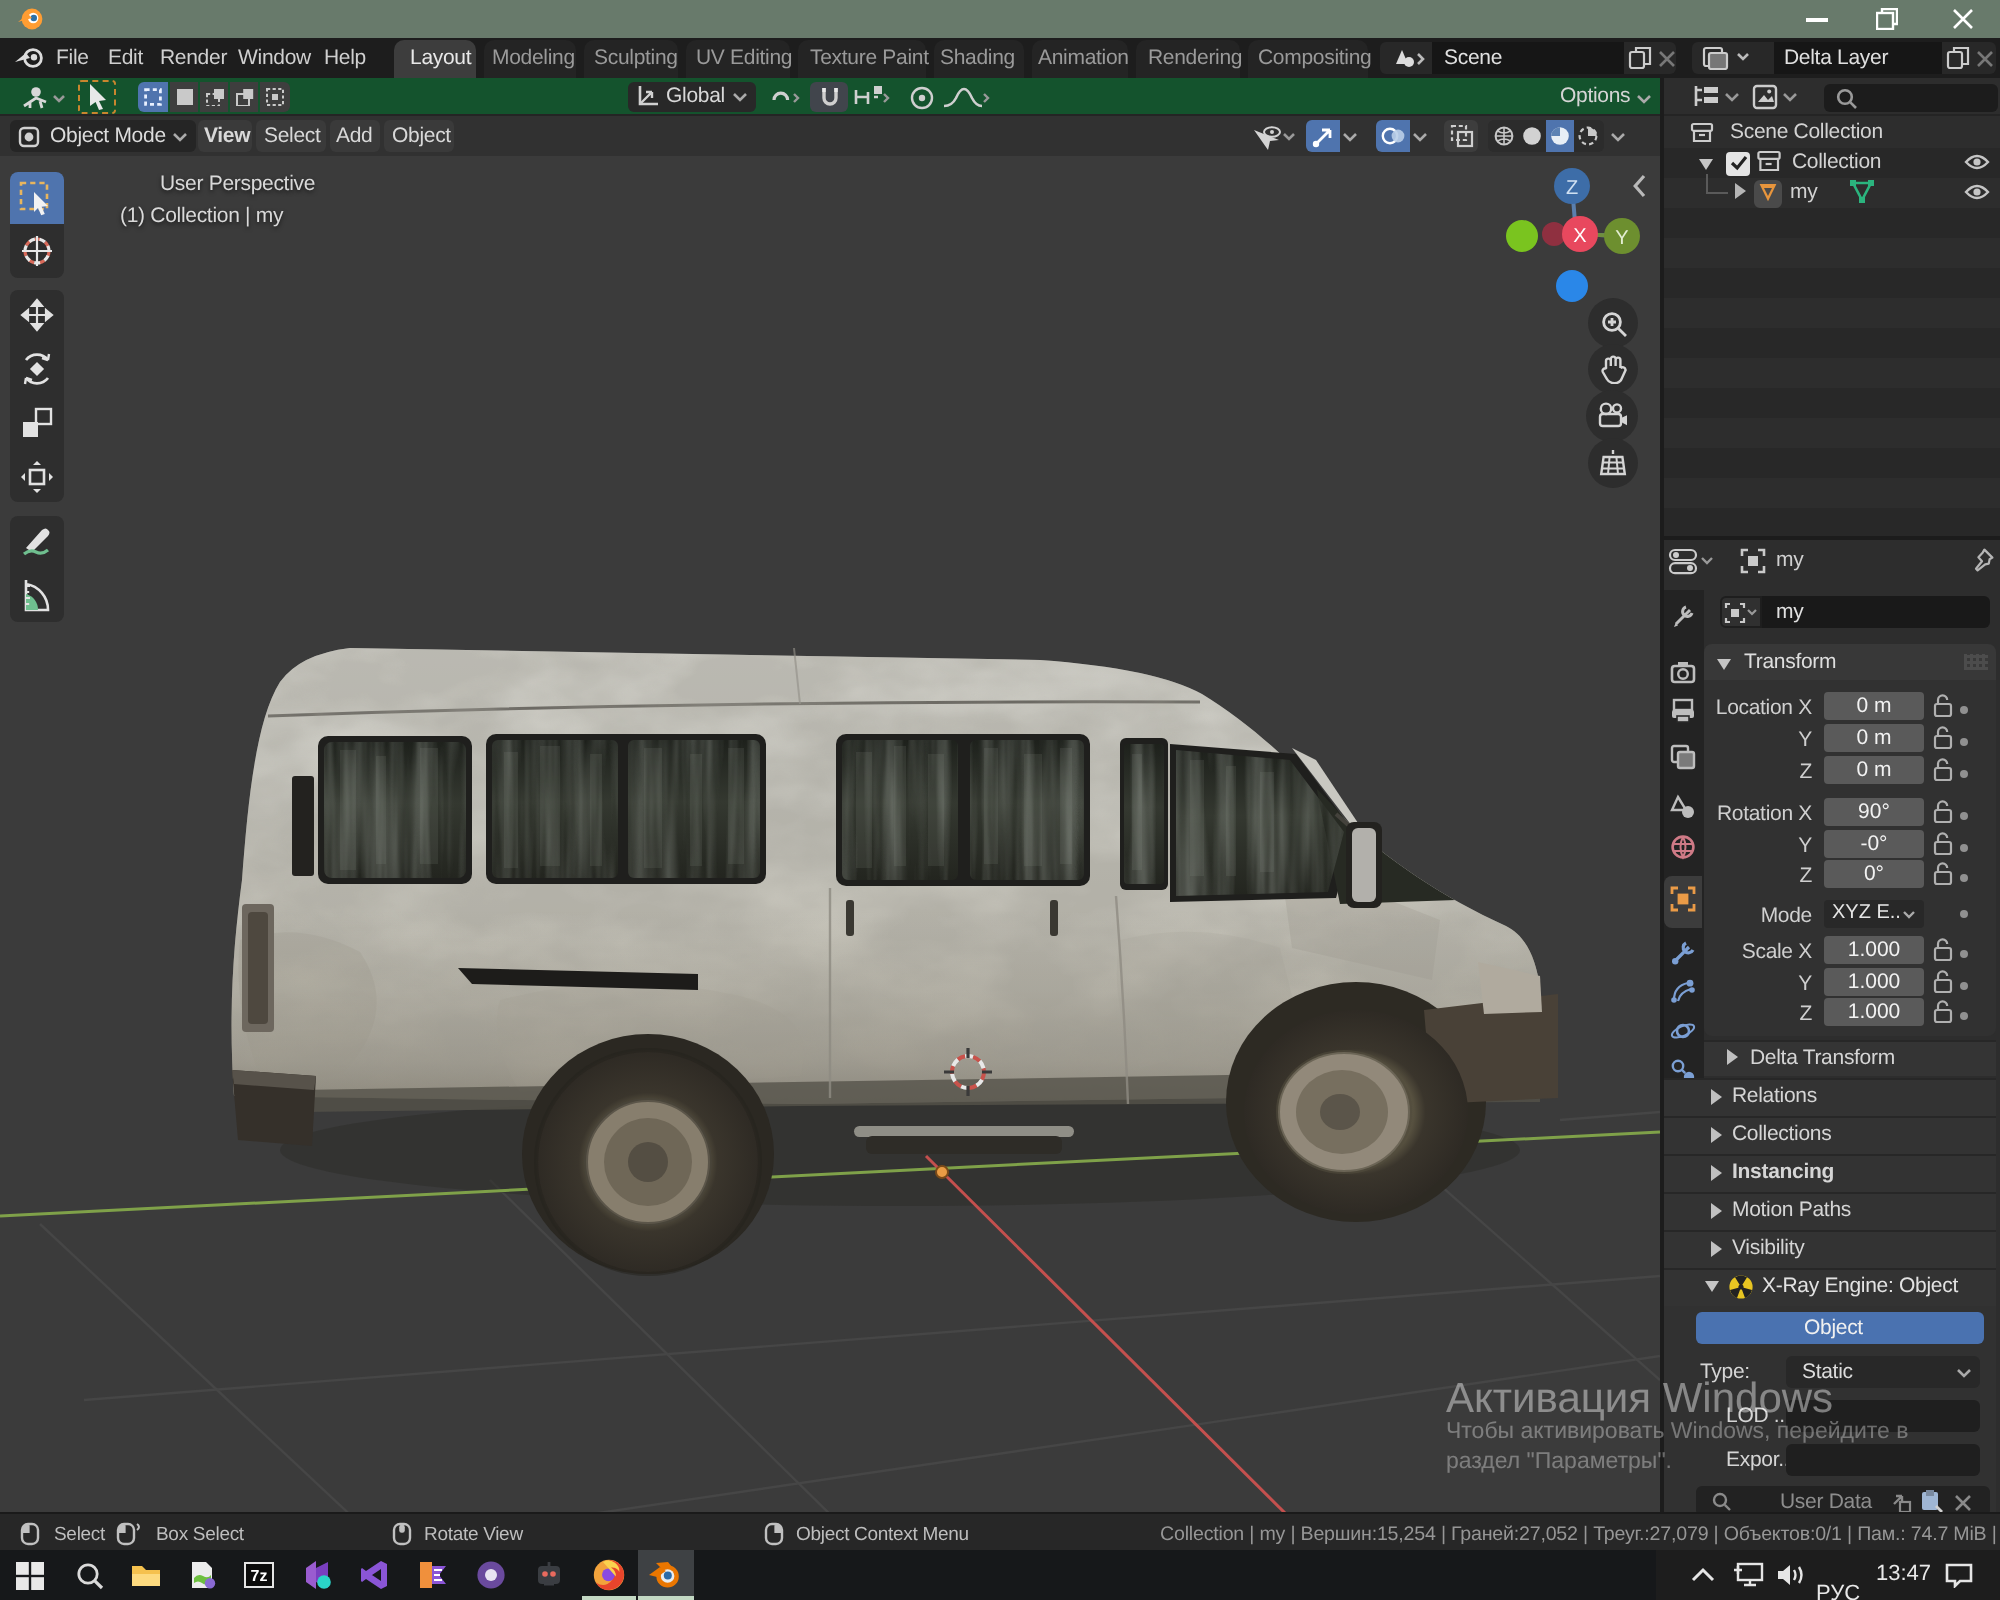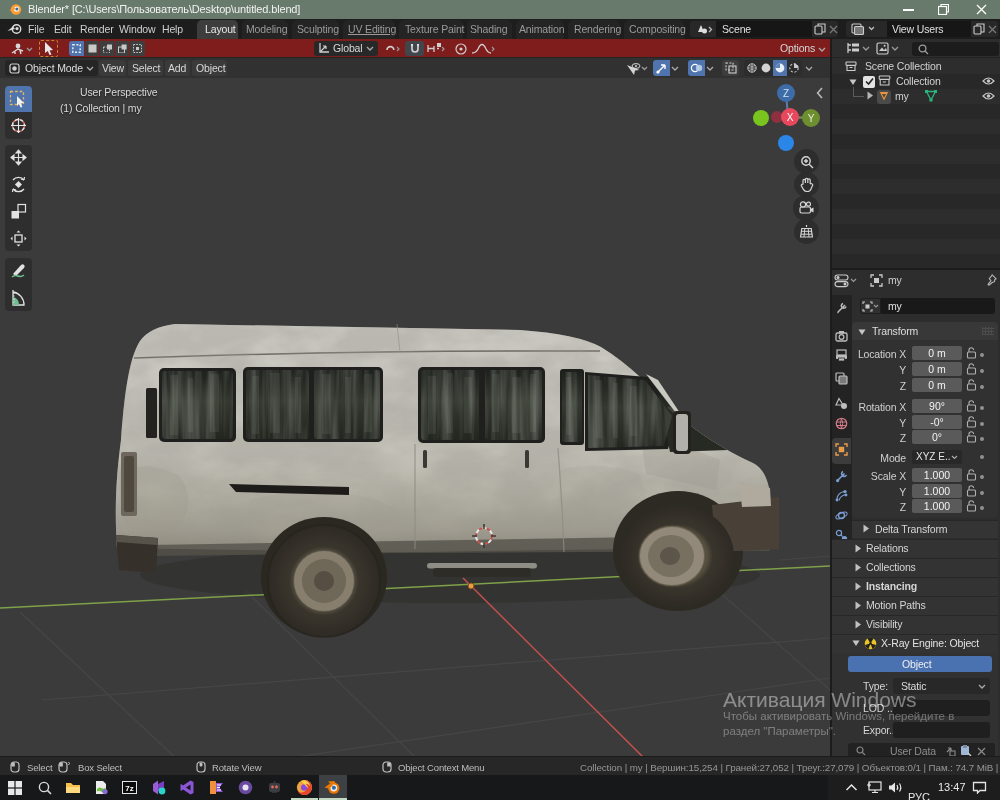--- a/index.html
+++ b/index.html
@@ -12,21 +12,20 @@
 <body>
 <div class="abs" style="left:0;top:0;width:1000px;height:800px;">
 
   <div class="abs" style="left:0;top:0;width:1000px;height:19px;background:#687a6b;">
     <svg class="abs" style="left:8px;top:3px;" width="14" height="13" viewBox="0 0 14 13">
       <circle cx="8" cy="6.5" r="5.2" fill="#ff9d33"></circle>
       <circle cx="8.6" cy="6" r="2.6" fill="#fff"></circle>
       <circle cx="8.9" cy="6" r="1.6" fill="#2d71a8"></circle>
       <path d="M1 8 L6 4 L8 6 Z" fill="#ff9d33"></path>
     </svg>
-    <div class="abs txt" style="left:28px;top:3px;color:#f2f2f2;font-size:11px;">Blender* [C:\Users\Пользователь\Desktop\untitled.blend]</div>
     <div class="abs" style="left:903px;top:9px;width:11px;height:1.5px;background:#fff;"></div>
     <svg class="abs" style="left:938px;top:4px;" width="11" height="11" viewBox="0 0 11 11">
       <rect x="0.5" y="2.5" width="8" height="8" fill="none" stroke="#fff" stroke-width="1.2"></rect>
       <path d="M3 2.5 V0.5 H10.5 V8 H8.5" fill="none" stroke="#fff" stroke-width="1.2"></path>
     </svg>
     <svg class="abs" style="left:976px;top:4px;" width="11" height="11" viewBox="0 0 11 11">
       <path d="M1 1 L10 10 M10 1 L1 10" stroke="#fff" stroke-width="1.3"></path>
     </svg>
   </div>
 
@@ -47,21 +46,21 @@
     <div class="abs" style="left:343px;top:1px;width:52px;height:19px;background:#242424;border-radius:5px 5px 0 0;"></div>
     <div class="abs" style="left:399px;top:1px;width:64px;height:19px;background:#242424;border-radius:5px 5px 0 0;"></div>
     <div class="abs" style="left:467px;top:1px;width:45px;height:19px;background:#242424;border-radius:5px 5px 0 0;"></div>
     <div class="abs" style="left:516px;top:1px;width:48px;height:19px;background:#242424;border-radius:5px 5px 0 0;"></div>
     <div class="abs" style="left:568px;top:1px;width:52px;height:19px;background:#242424;border-radius:5px 5px 0 0;"></div>
     <div class="abs" style="left:624px;top:1px;width:60px;height:19px;background:#242424;border-radius:5px 5px 0 0;"></div>
     <div class="abs" style="left:197px;top:1px;width:41px;height:19px;background:#3d3d3d;border-radius:5px 5px 0 0;"></div>
     <div class="abs txt" style="left:205px;top:4px;color:#e8e8e8;">Layout</div>
     <div class="abs txt" style="left:246px;top:4px;color:#9a9a9a;">Modeling</div>
     <div class="abs txt" style="left:297px;top:4px;color:#9a9a9a;">Sculpting</div>
-    <div class="abs txt" style="left:348px;top:4px;color:#9a9a9a;text-decoration:underline;">UV Editing</div>
+    <div class="abs txt" style="left:348px;top:4px;color:#9a9a9a;">UV Editing</div>
     <div class="abs txt" style="left:405px;top:4px;color:#9a9a9a;">Texture Paint</div>
     <div class="abs txt" style="left:470px;top:4px;color:#9a9a9a;">Shading</div>
     <div class="abs txt" style="left:519px;top:4px;color:#9a9a9a;">Animation</div>
     <div class="abs txt" style="left:574px;top:4px;color:#9a9a9a;">Rendering</div>
     <div class="abs txt" style="left:629px;top:4px;color:#9a9a9a;">Compositing</div>
 
     <div class="abs" style="left:690px;top:2px;width:148px;height:16px;background:#282828;border-radius:3px;"></div>
     <div class="abs" style="left:716px;top:2px;width:96px;height:16px;background:#161616;"></div>
     <div class="abs txt" style="left:722px;top:4px;color:#e0e0e0;">Scene</div>
     <svg class="abs" style="left:694px;top:4px;" width="20" height="12" viewBox="0 0 20 12">
@@ -72,36 +71,36 @@
     <svg class="abs" style="left:814px;top:4px;" width="12" height="12" viewBox="0 0 12 12">
       <rect x="1" y="3" width="7" height="8" rx="1" fill="none" stroke="#ccc" stroke-width="1.1"></rect>
       <path d="M4 3 V1 H11 V9 H8" fill="none" stroke="#ccc" stroke-width="1.1"></path>
     </svg>
     <svg class="abs" style="left:829px;top:6px;" width="9" height="9" viewBox="0 0 9 9">
       <path d="M1 1 L8 8 M8 1 L1 8" stroke="#777" stroke-width="1.3"></path>
     </svg>
 
     <div class="abs" style="left:846px;top:2px;width:152px;height:16px;background:#282828;border-radius:3px;"></div>
     <div class="abs" style="left:887px;top:2px;width:84px;height:16px;background:#161616;"></div>
-    <div class="abs txt" style="left:892px;top:4px;color:#e0e0e0;">View Users</div>
+    <div class="abs txt" style="left:892px;top:4px;color:#e0e0e0;">Delta Layer</div>
     <svg class="abs" style="left:851px;top:4px;" width="26" height="12" viewBox="0 0 26 12">
       <rect x="1" y="1" width="9" height="9" rx="1" fill="none" stroke="#ccc" stroke-width="1.1"></rect>
       <rect x="3.5" y="3.5" width="9" height="8" rx="1" fill="#777" stroke="#ccc" stroke-width="1.1"></rect>
       <path d="M19 4 l2.5 2.5 l-2.5 2.5" fill="none" stroke="#bbb" stroke-width="1.3" transform="rotate(90 21 6)"></path>
     </svg>
     <svg class="abs" style="left:973px;top:4px;" width="12" height="12" viewBox="0 0 12 12">
       <rect x="1" y="3" width="7" height="8" rx="1" fill="none" stroke="#ccc" stroke-width="1.1"></rect>
       <path d="M4 3 V1 H11 V9 H8" fill="none" stroke="#ccc" stroke-width="1.1"></path>
     </svg>
     <svg class="abs" style="left:988px;top:6px;" width="9" height="9" viewBox="0 0 9 9">
       <path d="M1 1 L8 8 M8 1 L1 8" stroke="#777" stroke-width="1.3"></path>
     </svg>
   </div>
 
-  <div class="abs" style="left:0;top:39px;width:830px;height:19px;background:#7f1d1d;border-bottom:1px solid #242424;">
+  <div class="abs" style="left:0;top:39px;width:830px;height:19px;background:#14532d;border-bottom:1px solid #242424;">
     <svg class="abs" style="left:10px;top:3px;" width="24" height="14" viewBox="0 0 24 14">
       <circle cx="8" cy="4" r="2.4" fill="#d8d8d8"></circle>
       <path d="M2 11 L8 7 L13 9 M5 9 L5 12 M10 8.5 L11 12" stroke="#d8d8d8" stroke-width="1.4" fill="none"></path>
       <path d="M17 6 l2.5 2.5 L22 6" stroke="#999" stroke-width="1.3" fill="none"></path>
     </svg>
     <div class="abs" style="left:39px;top:1px;width:19px;height:17px;border:1px dashed #c8862e;border-radius:2px;"></div>
     <svg class="abs" style="left:44px;top:3px;" width="10" height="13" viewBox="0 0 10 13">
       <path d="M1 0 L9 8 L5.5 8.5 L7.5 12.5 L5.5 13 L3.8 9 L1 11 Z" fill="#e8e8e8"></path>
     </svg>
 
@@ -176,21 +175,21 @@
       <circle cx="5.5" cy="5.5" r="2.2" fill="#d0d0d0"></circle>
     </svg>
     <div class="abs txt" style="left:25px;top:4px;color:#dcdcdc;text-align:right;">Object Mode</div>
     <svg class="abs" style="left:86px;top:8px;" width="8" height="6" viewBox="0 0 8 6">
         <path d="M1 1 l3 3 l3 -3" stroke="#aaa" stroke-width="1.3" fill="none"></path>
       </svg>
     <div class="abs" style="left:99px;top:2px;width:27px;height:16px;background:#3a3a3a;border-radius:3px;"></div>
     <div class="abs" style="left:128px;top:2px;width:35px;height:16px;background:#3a3a3a;border-radius:3px;"></div>
     <div class="abs" style="left:165px;top:2px;width:25px;height:16px;background:#3a3a3a;border-radius:3px;"></div>
     <div class="abs" style="left:192px;top:2px;width:35px;height:16px;background:#3a3a3a;border-radius:3px;"></div>
-    <div class="abs txt" style="left:102px;top:4px;color:#d8d8d8;">View</div>
+    <div class="abs txt" style="left:102px;top:4px;color:#d8d8d8;font-weight:bold;">View</div>
     <div class="abs txt" style="left:132px;top:4px;color:#d8d8d8;">Select</div>
     <div class="abs txt" style="left:168px;top:4px;color:#d8d8d8;">Add</div>
     <div class="abs txt" style="left:196px;top:4px;color:#d8d8d8;">Object</div>
 
     <svg class="abs" style="left:626px;top:5px;" width="22" height="12" viewBox="0 0 22 12">
       <path d="M1 2 L8 12 L9 7.5 L13.5 7 Z" fill="#d4d4d4"></path>
       <ellipse cx="10" cy="3" rx="4" ry="2.4" fill="none" stroke="#d4d4d4" stroke-width="1"></ellipse>
       <circle cx="10" cy="3" r="1" fill="#d4d4d4"></circle>
       <path d="M16 4 l2.5 2.5 L21 4" stroke="#999" stroke-width="1.3" fill="none"></path>
     </svg>
@@ -796,21 +795,21 @@
         </svg>
       <svg class="abs" style="left:32px;top:367px;" width="13" height="13" viewBox="0 0 13 13">
         <circle cx="6.5" cy="6.5" r="5.8" fill="#e8c522"></circle>
         <path d="M6.5 6.5 L3.5 1.6 A6 6 0 0 1 9.5 1.6 Z M6.5 6.5 L1 8 A6 6 0 0 0 4.5 12 Z M6.5 6.5 L12 8 A6 6 0 0 1 8.5 12 Z" fill="#222"></path>
         <circle cx="6.5" cy="6.5" r="1.3" fill="#222"></circle>
       </svg>
       <div class="abs txt" style="left:49px;top:367px;color:#e2e2e2;">X-Ray Engine: Object</div>
       <div class="abs" style="left:0px;top:383px;width:166px;height:105px;background:#313131;"></div>
       <div class="abs" style="left:16px;top:386px;width:144px;height:16px;background:#4a72b0;border-radius:3px;"></div>
       <div class="abs txt" style="left:70px;top:388px;color:#f0f0f0;">Object</div>
-      <div class="abs txt" style="left:31px;top:410px;color:#d5d5d5;">Type:</div>
+      <div class="abs txt" style="left:18px;top:410px;color:#d5d5d5;">Type:</div>
       <div class="abs" style="left:61px;top:408px;width:97px;height:16px;background:#282828;border-radius:3px;"></div>
       <div class="abs txt" style="left:69px;top:410px;color:#dcdcdc;">Static</div>
       <svg class="abs" style="left:146px;top:414px;" width="8" height="6" viewBox="0 0 8 6">
           <path d="M1 1 l3 3 l3 -3" stroke="#aaa" stroke-width="1.3" fill="none"></path>
         </svg>
       <div class="abs txt" style="left:31px;top:432px;color:#d5d5d5;">LOD ...</div>
       <div class="abs" style="left:61px;top:430px;width:97px;height:16px;background:#1f1f1f;border-radius:3px;"></div>
       <div class="abs txt" style="left:31px;top:454px;color:#d5d5d5;">Expor...</div>
       <div class="abs" style="left:61px;top:452px;width:97px;height:16px;background:#1f1f1f;border-radius:3px;"></div>
       <div class="abs" style="left:16px;top:473px;width:147px;height:15px;background:#222222;border-radius:3px;"></div>

